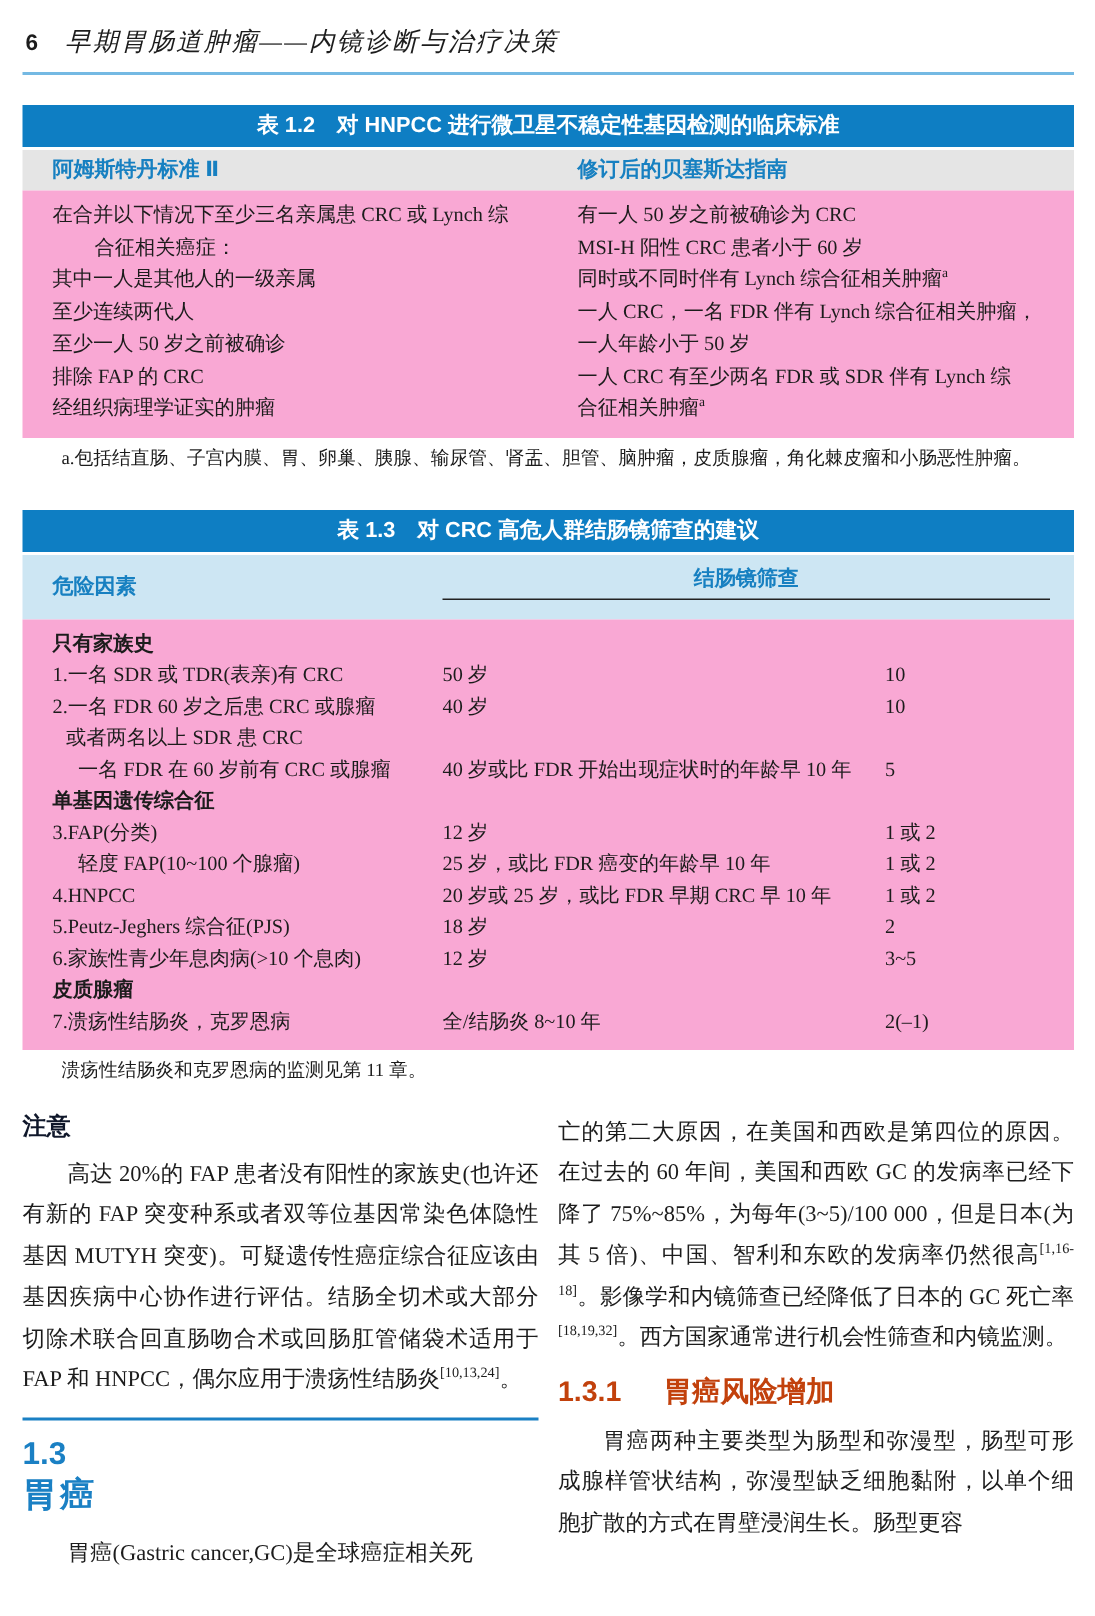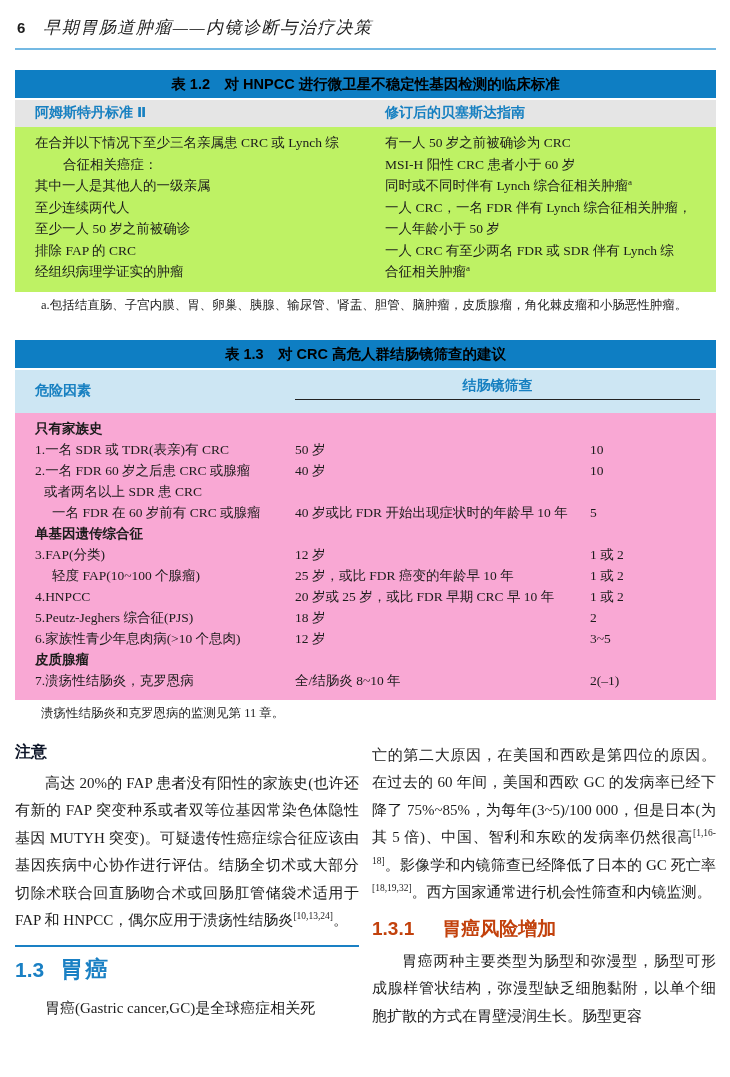--- a/index.html
+++ b/index.html
@@ -7,31 +7,31 @@
     position:relative; width:730px; height:1077px; box-sizing:border-box;
     padding:16px 14px 0 15px; background:#ffffff; overflow:hidden;
     font-family:"Liberation Serif","DejaVu Serif",serif; color:#1c1c1c;
   }
   
   .running-head { display:flex; align-items:baseline; gap:18px;
     border-bottom:2px solid #74b9e3; padding:0 2px 9px 2px; }
   .pageno { font-family:"Liberation Sans","DejaVu Sans",sans-serif; font-weight:bold; font-size:15px; }
   .book-title { font-style:italic; font-size:17px; letter-spacing:1.5px; }
   
-  .tbl-titlebar { background:#0e7ec3; color:#000000; text-align:center;
+  .tbl-titlebar { background:#0e7ec3; color:#ffffff; text-align:center;
     font-family:"Liberation Sans","DejaVu Sans",sans-serif; font-weight:bold;
     font-size:14.5px; height:28px; line-height:28px; }
   .blue-head { color:#1780c1; font-family:"Liberation Sans","DejaVu Sans",sans-serif;
     font-weight:bold; font-size:14px; }
   
   .table12 { margin-top:20px; }
   .t12-subhead { display:grid; grid-template-columns:370px 1fr; background:#e5e5e5;
     padding:4px 0 5px; margin-top:2px; }
   .t12-subhead .lc { padding-left:20px; }
-  .t12-body { display:grid; grid-template-columns:370px 1fr; background:#bef264;
+  .t12-body { display:grid; grid-template-columns:370px 1fr; background:#f9a8d4;
     padding:5px 0 9px; }
   .t12-col .line { line-height:21.5px; font-size:13.5px; }
   .t12-col.lc { padding-left:20px; }
   .t12-col.rc { padding-right:10px; }
   .hang { padding-left:28px; }
   sup.marker { font-size:9px; line-height:0; vertical-align:super; }
   .footnote { font-size:12.5px; line-height:16px; margin-top:5px; padding-left:26px; }
   
   .table13 { margin-top:27px; }
   .t13-subhead { display:grid; grid-template-columns:280px 1fr; background:#cde6f3;
@@ -49,23 +49,23 @@
   .t13-row.ind .c1 { padding-left:37px; }
   
   .columns { display:flex; gap:13px; margin-top:21px; }
   .col { width:344px; text-align:justify; font-size:15px; line-height:27.5px; }
   .notice-label { color:#0f172a; font-family:"Liberation Sans","DejaVu Sans",sans-serif;
     font-weight:bold; font-size:16px; line-height:20px; margin-bottom:8px; text-align:left; }
   .para { margin:0; }
   .indent2 { text-indent:2em; }
   sup.cite { font-size:9.5px; line-height:0; vertical-align:super; }
   .sec-rule { border-top:2px solid #1a80c4; margin-top:10px; }
-  .sec-heading { display:flex; align-items:baseline; gap:16px; color:#1a80c4;
+  .sec-heading { display:flex; align-items:baseline; color:#1a80c4;
     font-family:"Liberation Sans","DejaVu Sans",sans-serif; font-weight:bold;
-    margin-top:9px; text-align:left; }
+    margin-top:9px; text-align:left;flex-direction:column; }
   .sec-heading .num { font-size:21px; }
   .sec-heading .ttl { font-size:23px; letter-spacing:2px; }
   .para-first { margin-top:12px; }
   .subsec-heading { display:flex; align-items:baseline; gap:28px; color:#c2410c;
     font-family:"Liberation Sans","DejaVu Sans",sans-serif; font-weight:bold;
     font-size:19px; line-height:26px; margin:9px 0 6px; text-align:center; }
 </style>
 </head>
 <body>
 

